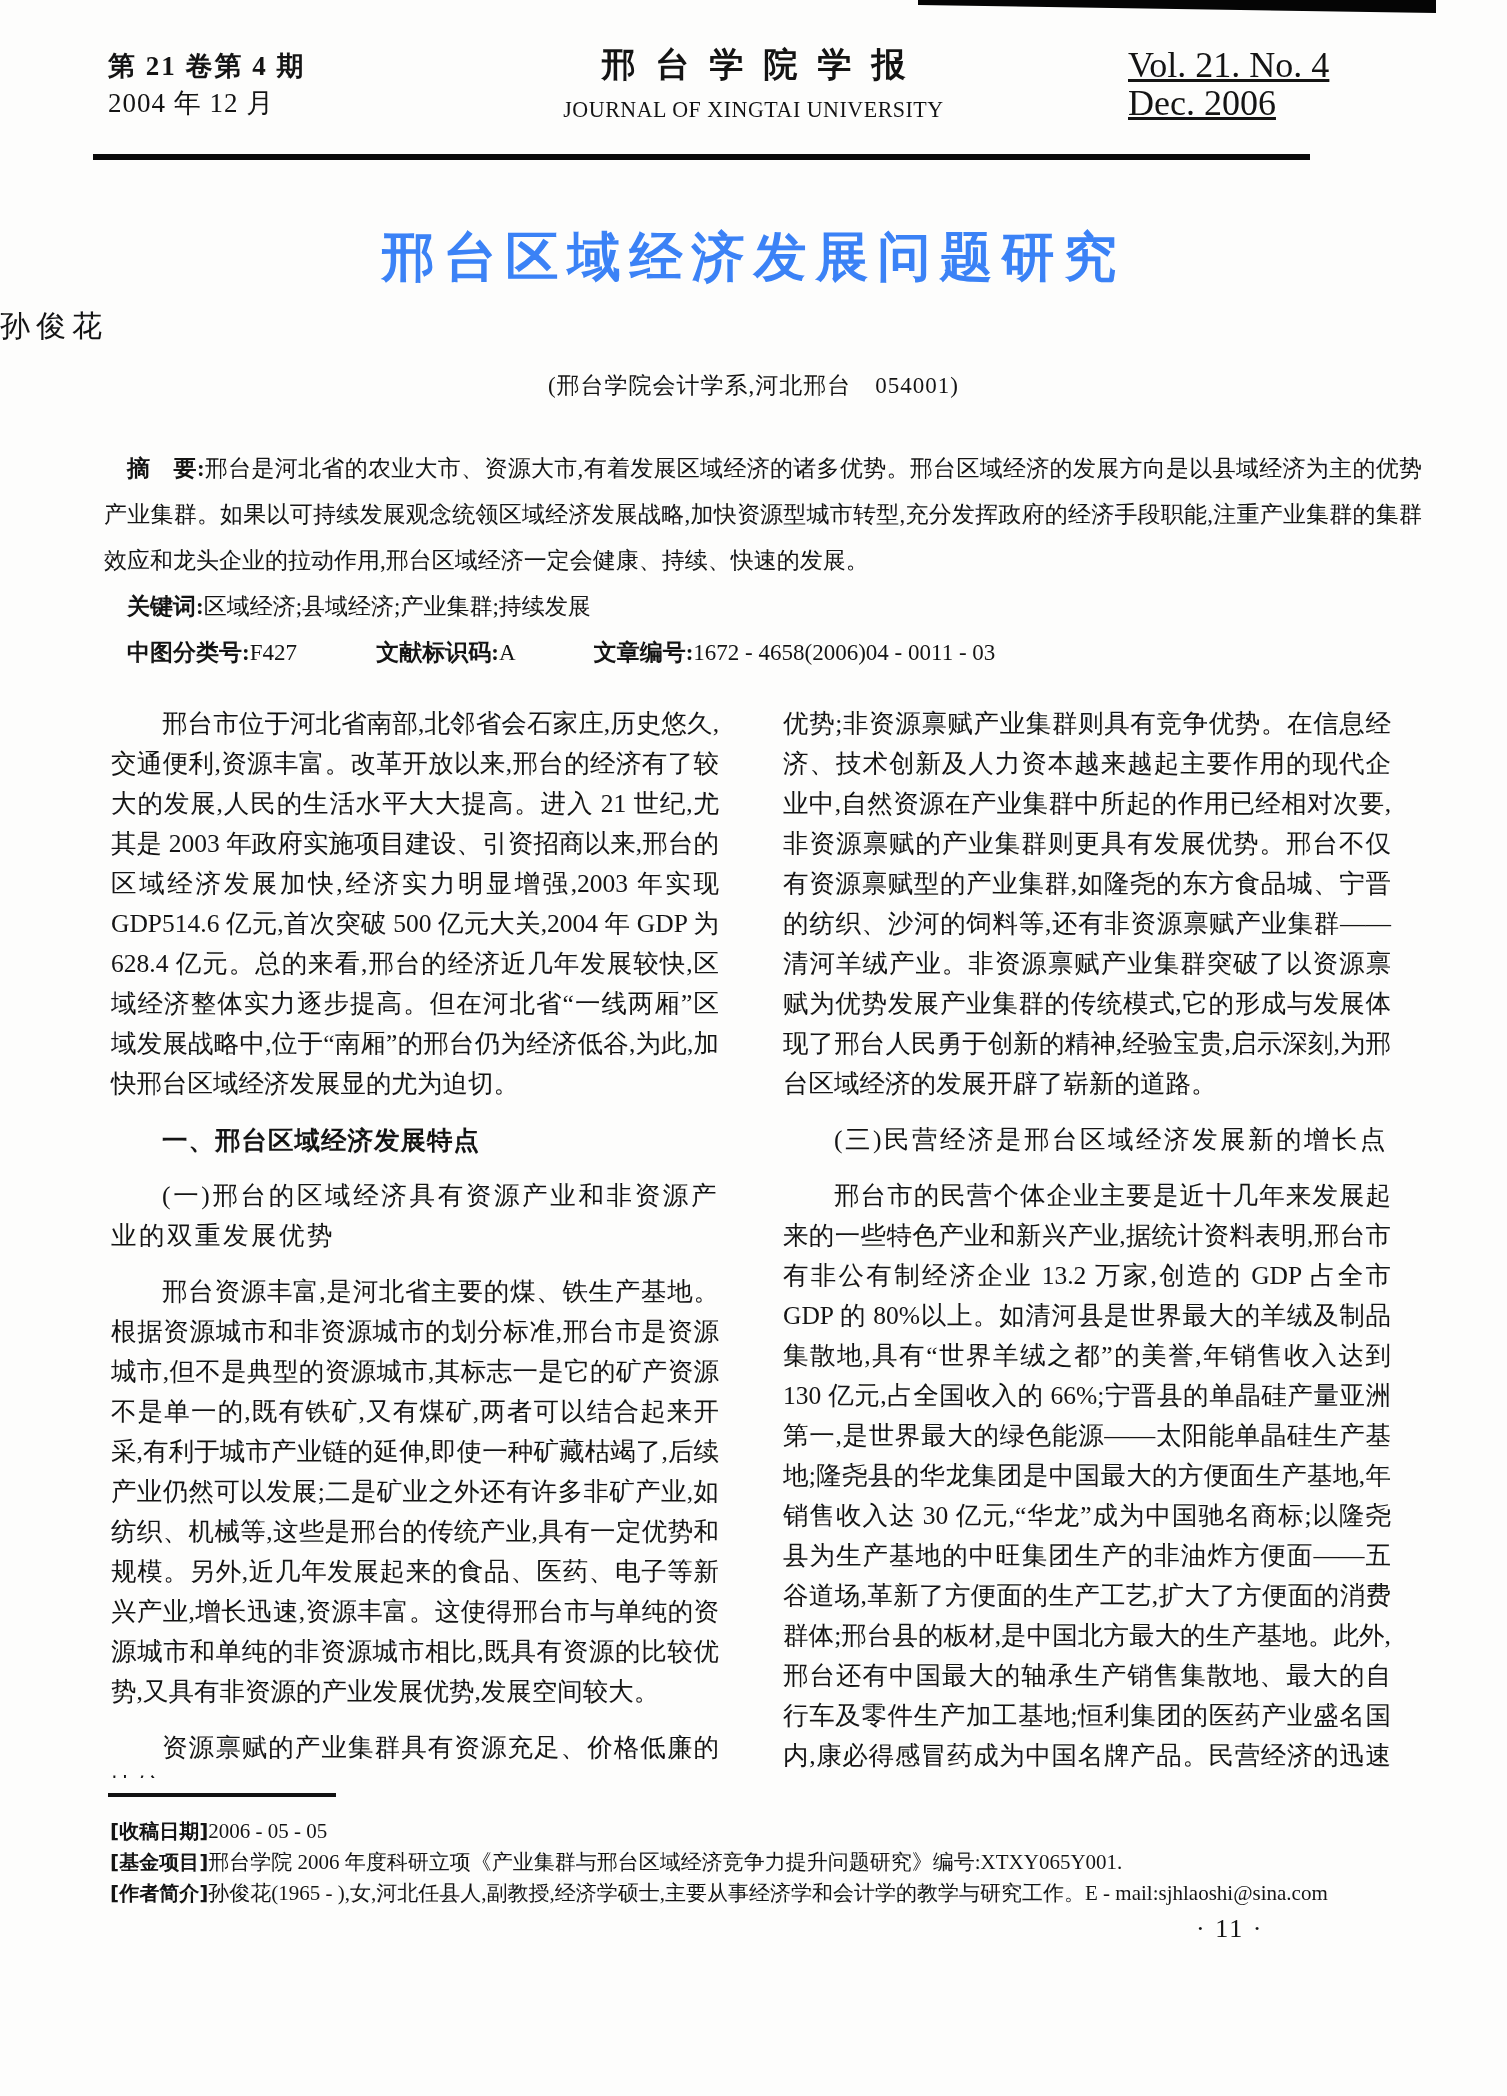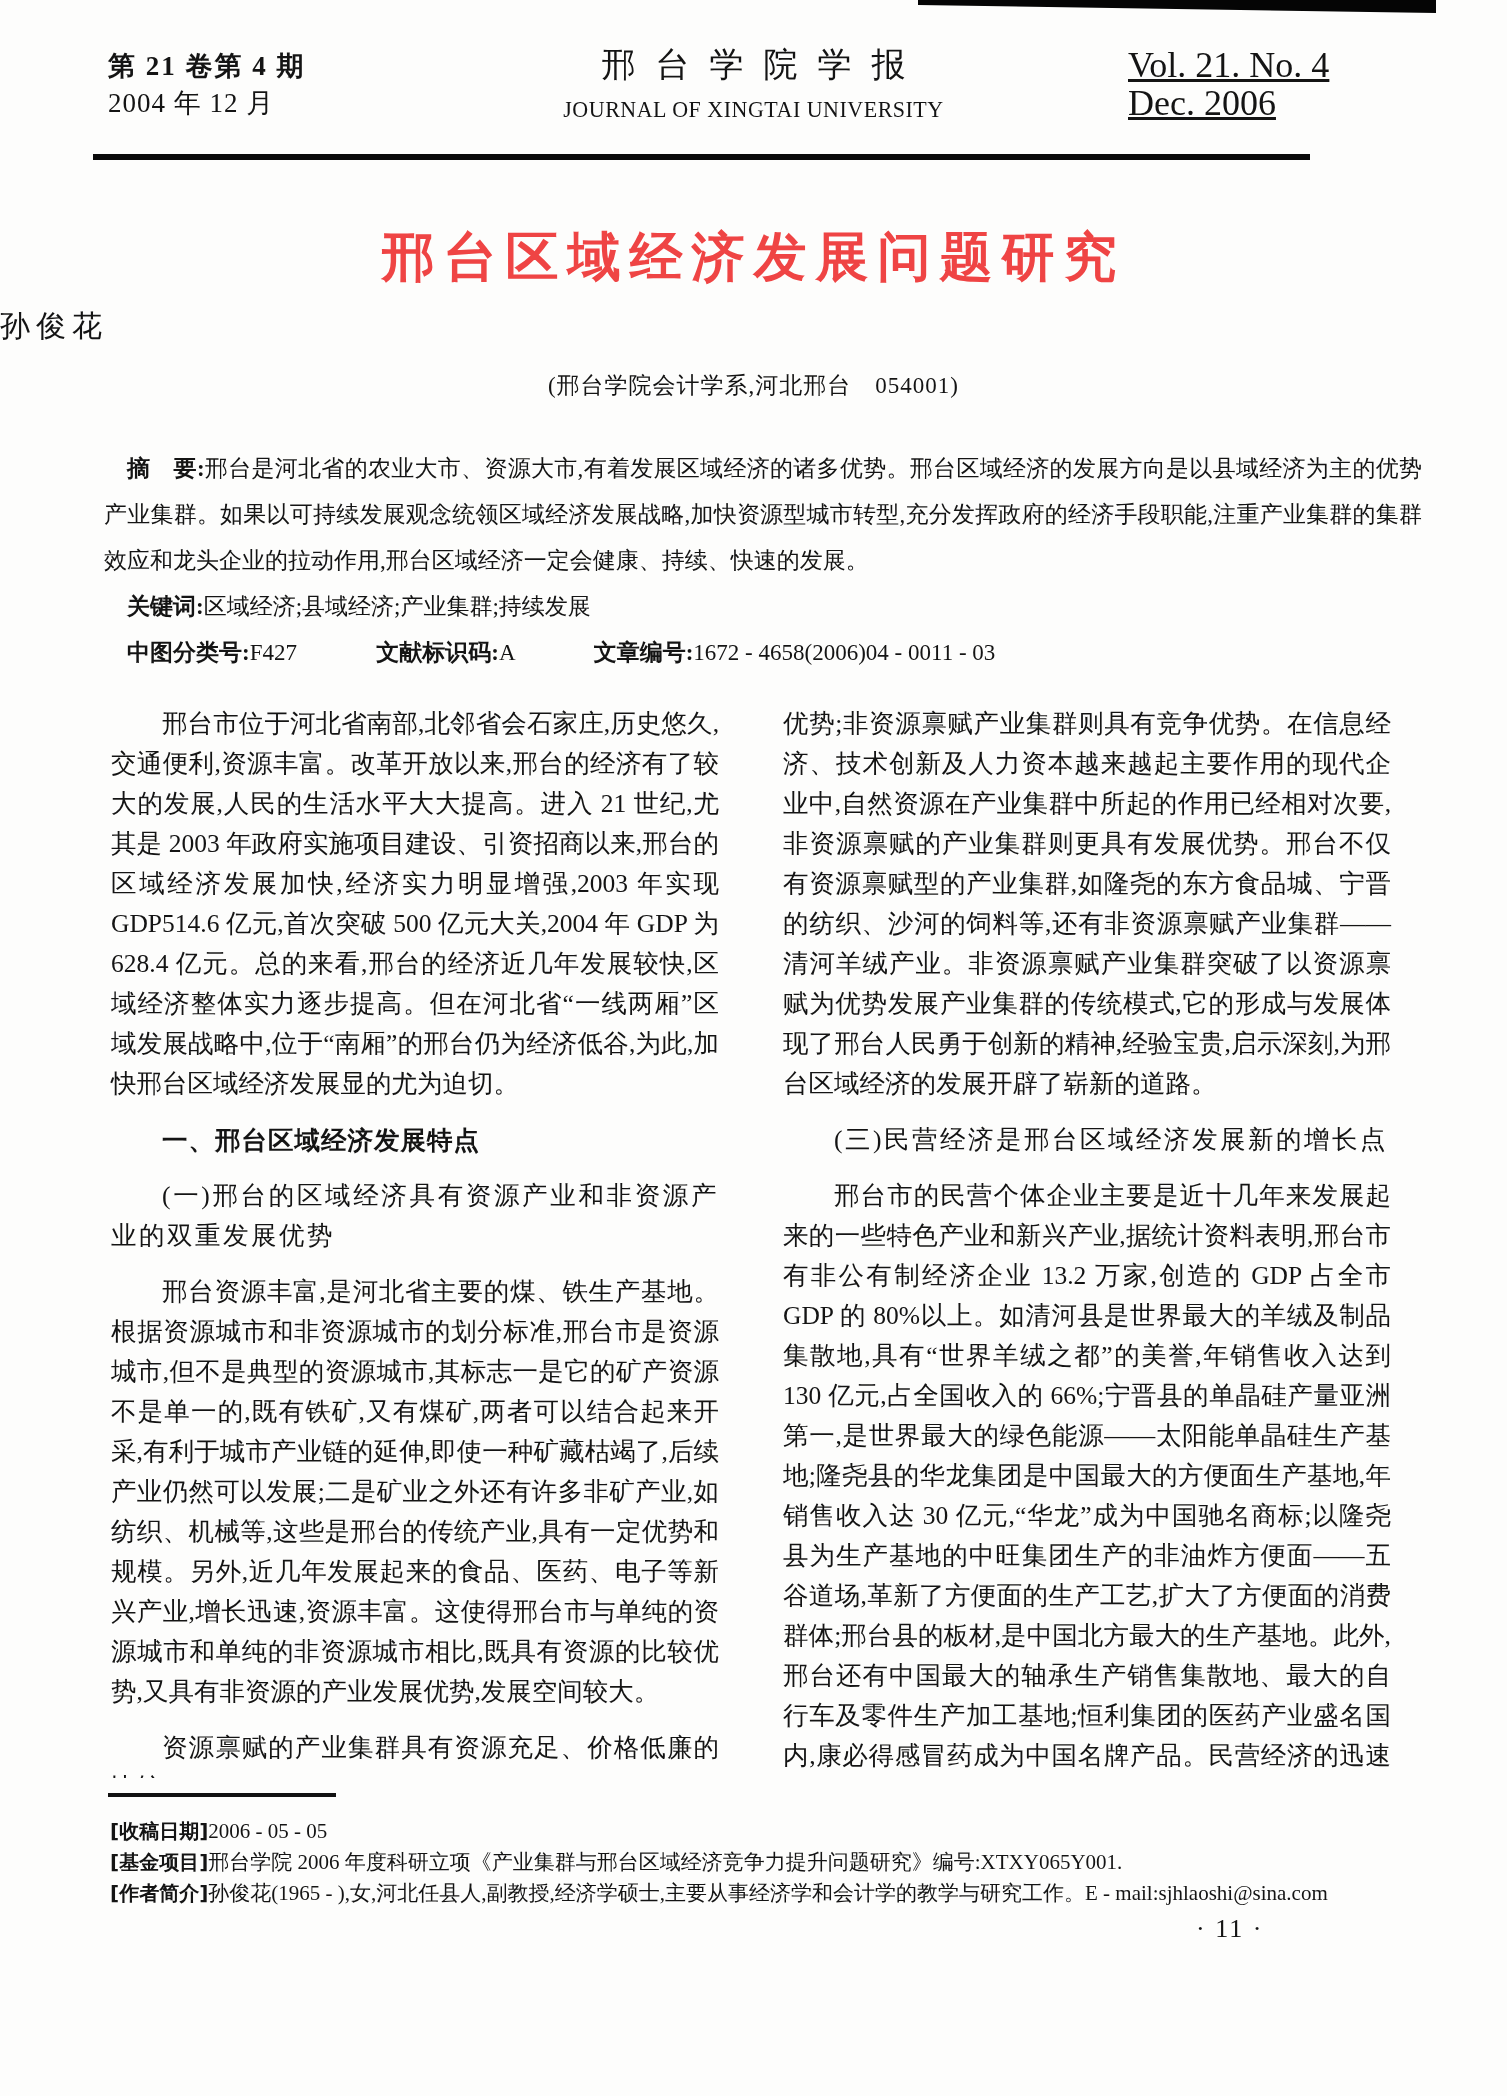--- a/index.html
+++ b/index.html
@@ -16,29 +16,29 @@
   .artifact-top{
     position:absolute;left:918px;top:0;width:518px;height:13px;
     background:#050505;
     clip-path:polygon(0 0,100% 0,100% 100%,0 38%);
   }
   
   .hdr-left{position:absolute;left:108px;top:48px;line-height:37px;font-size:27px;}
   .hdr-left .l1{font-weight:bold;letter-spacing:2px;text-align:center;}
   .hdr-left .l2{letter-spacing:1px;}
   .hdr-center{position:absolute;left:0;top:42px;width:100%;text-align:center;}
-  .hdr-center .jcn{font-size:34px;font-weight:normal;letter-spacing:20px;text-indent:20px;}
+  .hdr-center .jcn{font-size:34px;font-weight:bold;letter-spacing:20px;text-indent:20px;}
   .hdr-center .jen{font-size:22px;letter-spacing:.5px;margin-top:8px;font-family:"Liberation Serif",serif;transform:scaleY(1.08);}
   .hdr-right{position:absolute;left:1128px;top:46px;line-height:38px;font-size:36px;text-decoration:underline;}
   .hdr-rule{position:absolute;left:93px;top:154px;width:1217px;height:6px;background:#0a0a0a;}
   
   .title{
     position:absolute;left:0;top:222px;width:100%;text-align:center;
     font-family:"DejaVu Sans","Liberation Sans",sans-serif;
-    font-size:53px;font-weight:900;letter-spacing:9px;color:#ef4444;
+    font-size:53px;font-weight:900;letter-spacing:9px;color:#3b82f6;
   }
   .author{position:absolute;left:0;top:306px;width:100%;text-align:left;font-size:30px;letter-spacing:6px;}
   .affil{position:absolute;left:0;top:370px;width:100%;text-align:center;font-size:23px;letter-spacing:1px;}
   
   .meta{position:absolute;left:104px;top:446px;width:1318px;font-size:23px;line-height:46px;}
   .meta .m-abs{text-align:justify;text-indent:1em;}
   .meta .m-kw,.meta .m-clc{text-indent:1em;}
   .b{font-weight:bold;}
   .gap3{margin-left:3.2em;}
   

